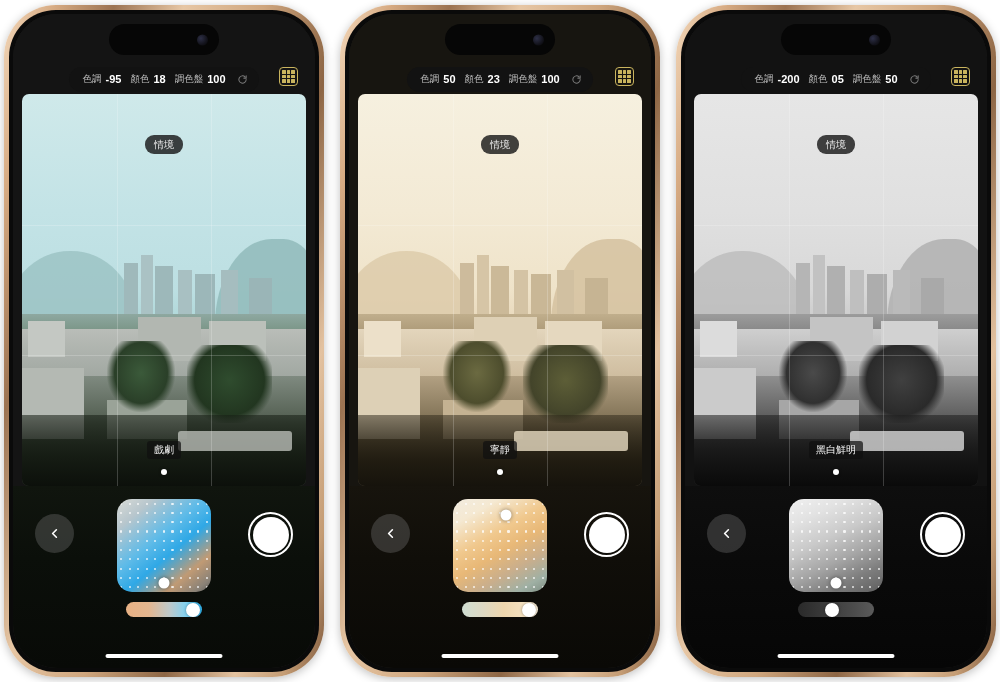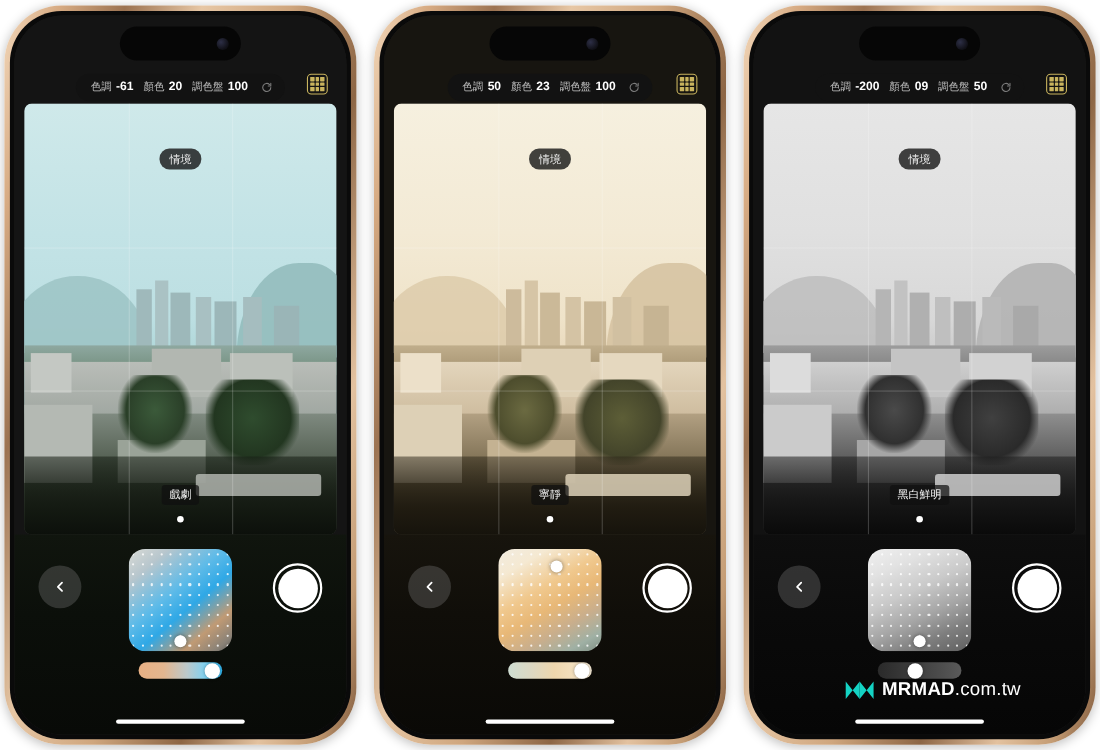--- a/index.html
+++ b/index.html
@@ -238,25 +238,25 @@
       <div style="position:absolute;inset:0;background:#141414;"></div>
 
       <div class="island">
         <div class="lens"></div>
       </div>
 
       <div class="topbar">
         <div class="adjust-pill">
           <div class="adj-group">
             <span class="adj-label">色調</span>
-            <span class="adj-value">-61</span>
+            <span class="adj-value">-95</span>
           </div>
           <div class="adj-group">
             <span class="adj-label">顏色</span>
-            <span class="adj-value">20</span>
+            <span class="adj-value">18</span>
           </div>
           <div class="adj-group">
             <span class="adj-label">調色盤</span>
             <span class="adj-value">100</span>
           </div>
           <span class="reset-icon">
             <svg width="11" height="11" viewBox="0 0 24 24" fill="none" stroke="#cfcfcf" stroke-width="2.2" stroke-linecap="round">
               <path d="M20 12a8 8 0 1 1-2.4-5.7"></path>
                 <path d="M20 4v5h-5"></path>
             </svg>
@@ -698,21 +698,21 @@
       </div>
 
       <div class="topbar">
         <div class="adjust-pill">
           <div class="adj-group">
             <span class="adj-label">色調</span>
             <span class="adj-value">-200</span>
           </div>
           <div class="adj-group">
             <span class="adj-label">顏色</span>
-            <span class="adj-value">09</span>
+            <span class="adj-value">05</span>
           </div>
           <div class="adj-group">
             <span class="adj-label">調色盤</span>
             <span class="adj-value">50</span>
           </div>
           <span class="reset-icon">
             <svg width="11" height="11" viewBox="0 0 24 24" fill="none" stroke="#cfcfcf" stroke-width="2.2" stroke-linecap="round">
               <path d="M20 12a8 8 0 1 1-2.4-5.7"></path>
                 <path d="M20 4v5h-5"></path>
             </svg>
@@ -904,23 +904,14 @@
 
         <div class="shutter">
             <i></i>
           </div>
       </div>
 
       <div class="home-indicator"></div>
     </div>
   </div>
 
-  <div class="watermark">
-    <svg width="27" height="19" viewBox="0 0 34 24">
-      <path d="M1 22 L1 2 L9 12 L17 2 L17 22 L9 12 Z" fill="#14d3c4"></path>
-      <path d="M33 22 L33 2 L25 12 L17 2 L17 22 L25 12 Z" fill="#14d3c4"></path>
-    </svg>
-    <div class="wm-text">
-      <b>MRMAD</b><span>.com.tw</span>
-    </div>
-  </div>
 
 </div>
 
 </body></html>

